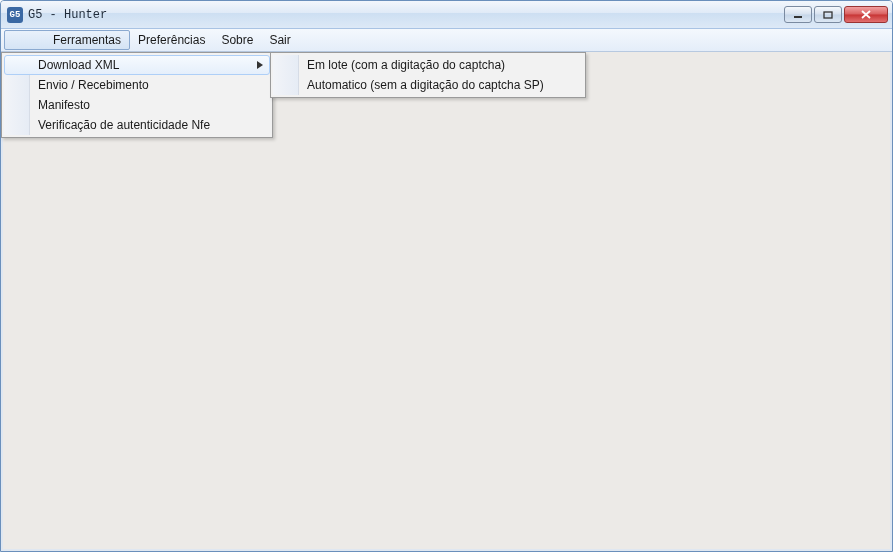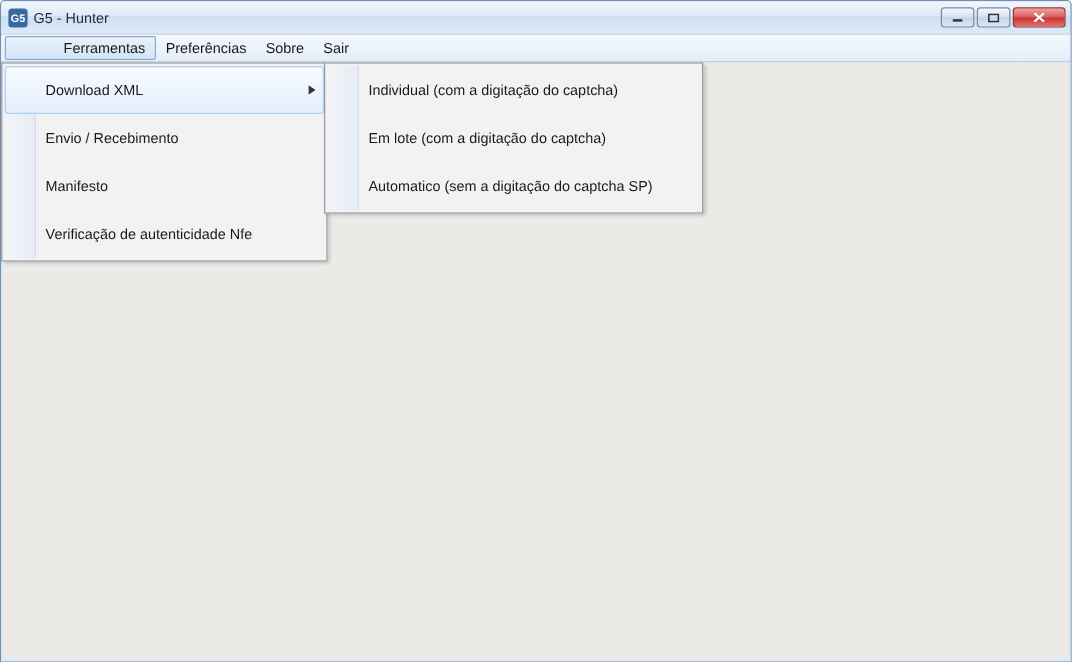--- a/index.html
+++ b/index.html
@@ -22,20 +22,21 @@
     position: relative;
   }
   .titlebar {
     height: 28px;
     background: linear-gradient(to bottom, #f3f7fc 0%, #dfeaf7 45%, #cddff2 46%, #dde9f7 100%);
     border-bottom: 1px solid #a9c3e4;
     display: flex;
     align-items: center;
     padding: 0 4px 0 6px;
     border-radius: 3px 3px 0 0;
+    font-family: Liberation Mono, monospace;
   }
   .app-icon {
     width: 16px;
     height: 16px;
     background: #3a68a3;
     border-radius: 3px;
     display: flex;
     align-items: center;
     justify-content: center;
     color: #fff;
@@ -117,21 +118,21 @@
     position: absolute;
     left: 2px;
     top: 2px;
     bottom: 2px;
     width: 26px;
     background: linear-gradient(to right, #f2f4f8, #e6ecf5);
     border-right: 1px solid #d6dce6;
   }
   .dd-item {
     position: relative;
-    height: 40px;
+    height: 20px;
     display: flex;
     align-items: center;
     padding-left: 34px;
     color: #1a1a1a;
     cursor: default;
     z-index: 2;
   }
   .dd-item.hovered {
     background: linear-gradient(to bottom, #f6fafe, #e5effb);
     border: 1px solid #aecff7;
@@ -217,23 +218,20 @@
         </div>
         <div class="dd-item">
           <span>Verificação de autenticidade Nfe</span>
         </div>
       </div>
 
       <div class="submenu">
         <div class="icon-gutter"></div>
         <div class="dropdown-inner">
           <div class="dd-item">
-            <span>Individual (com a digitação do captcha)</span>
-          </div>
-          <div class="dd-item">
             <span>Em lote (com a digitação do captcha)</span>
           </div>
           <div class="dd-item">
             <span>Automatico (sem a digitação do captcha SP)</span>
           </div>
         </div>
       </div>
 
     </div>
 

